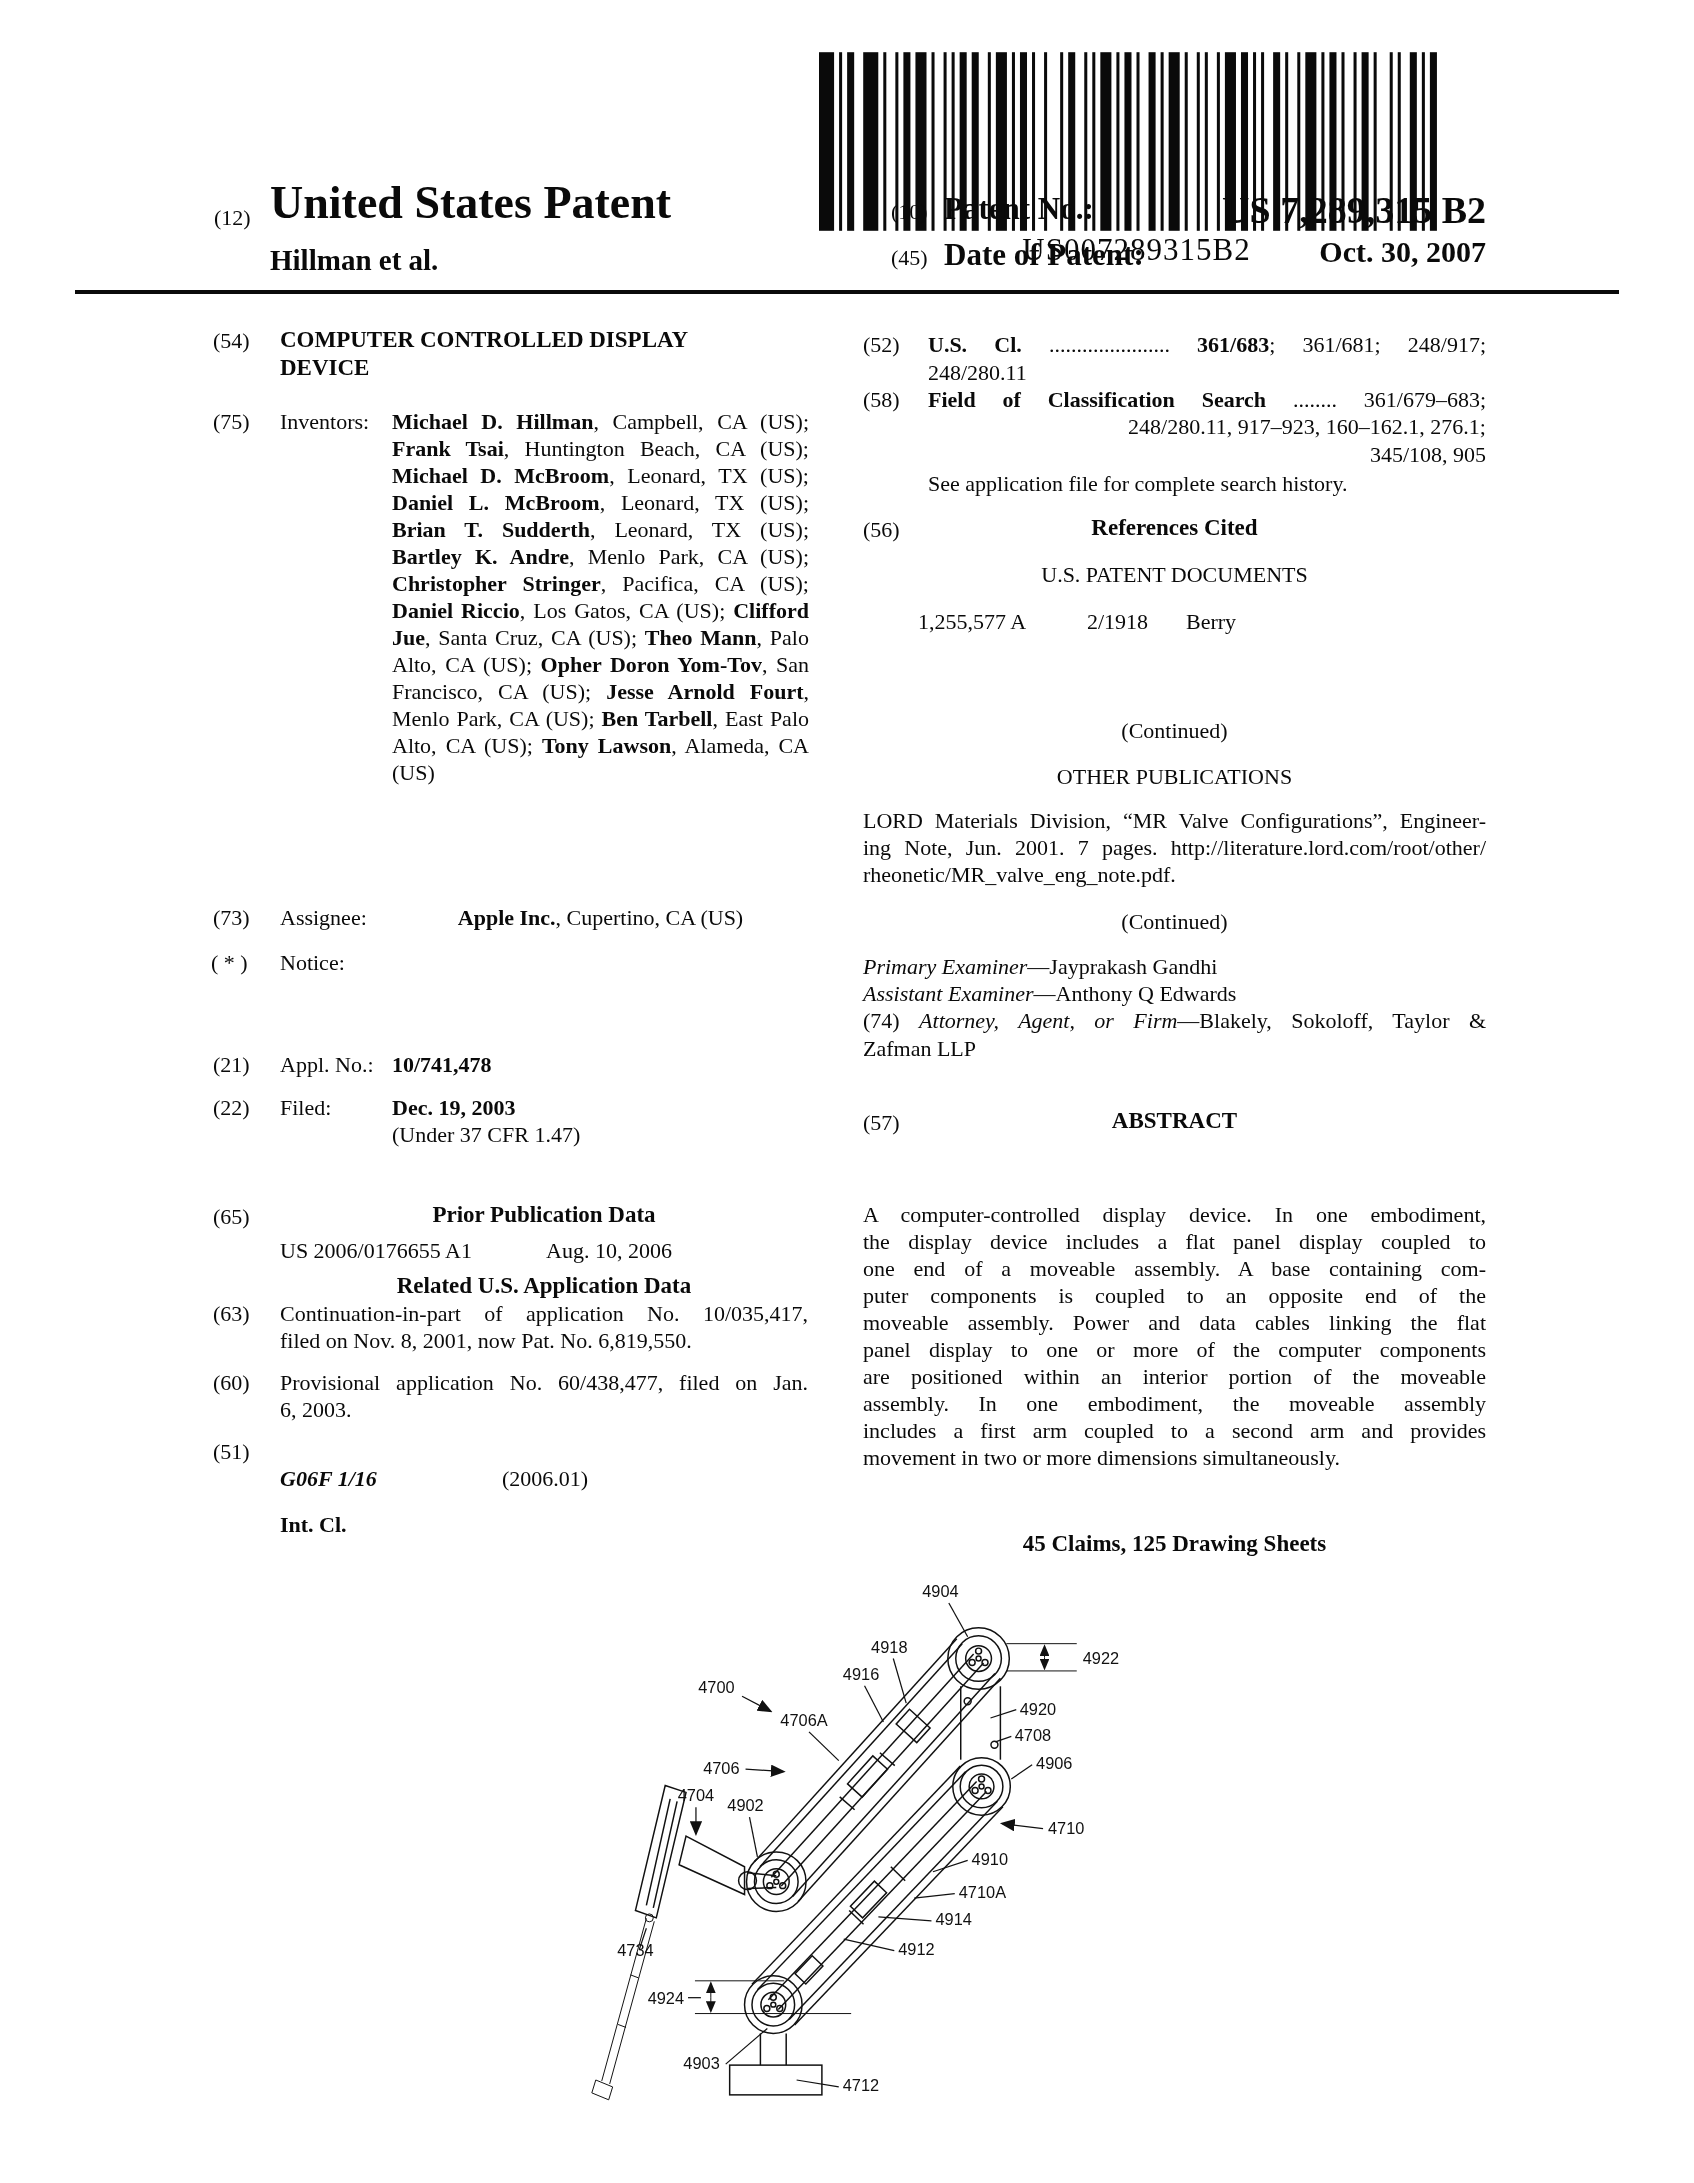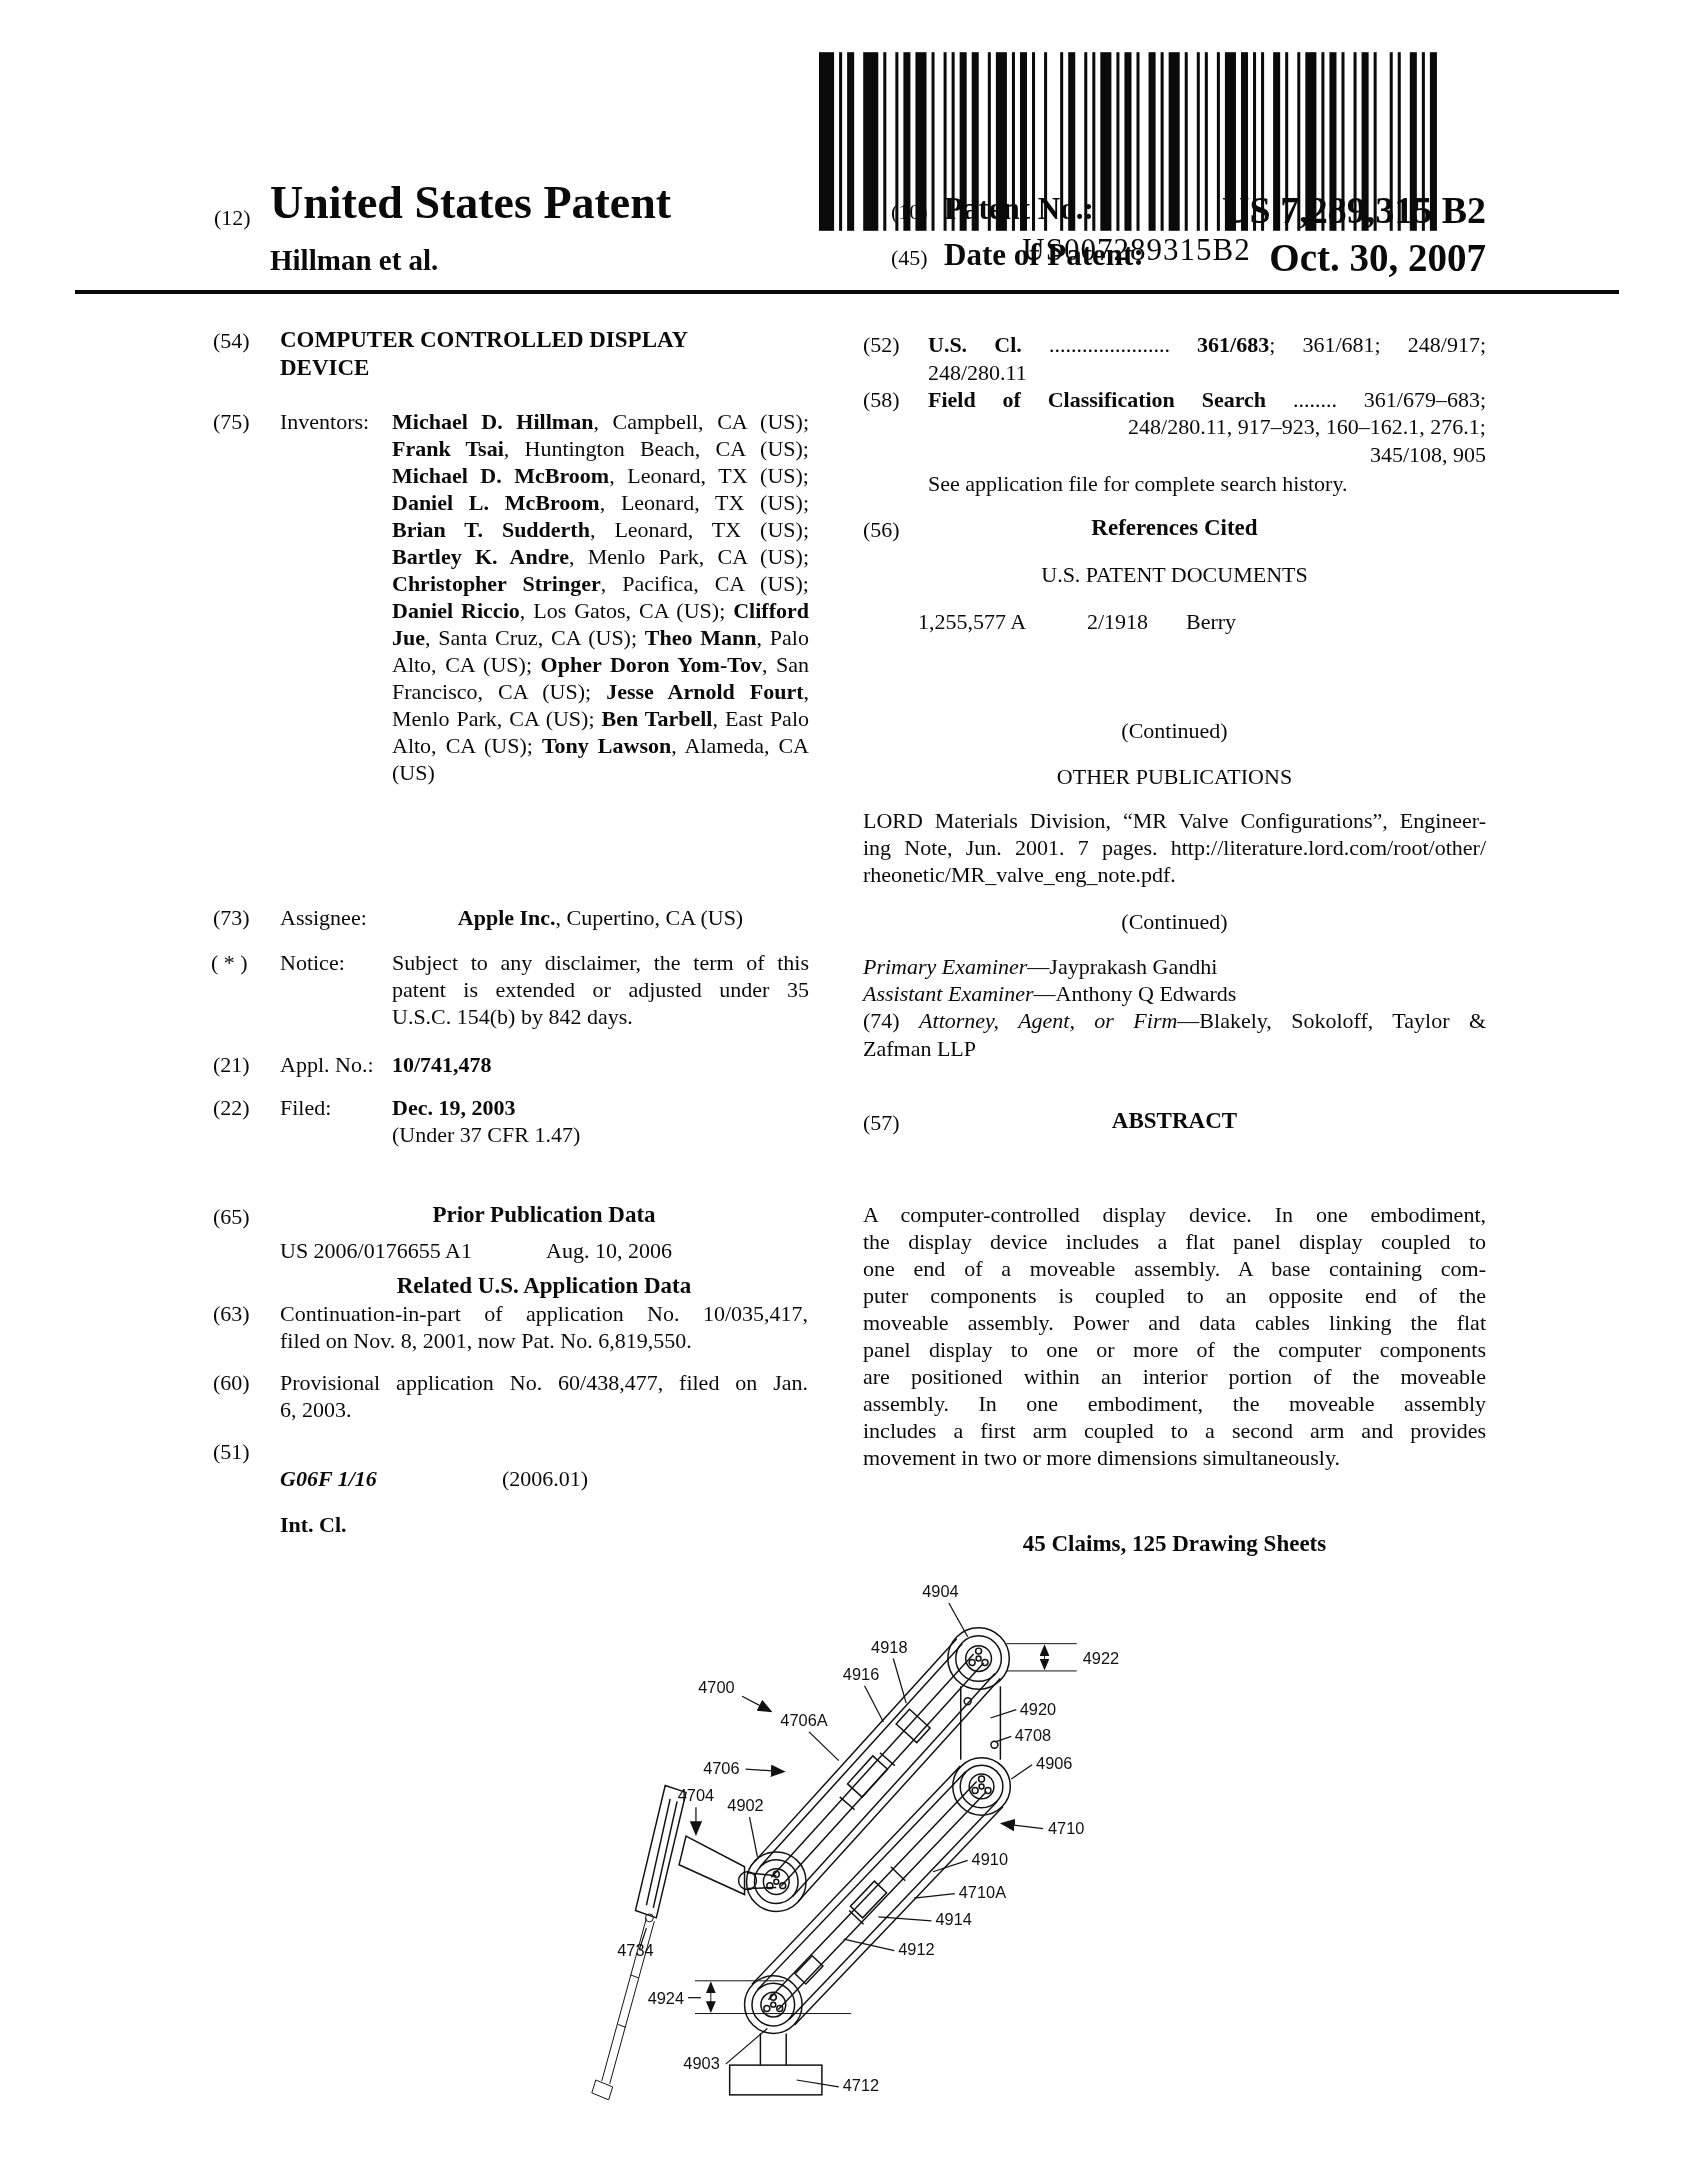--- a/index.html
+++ b/index.html
@@ -91,21 +91,21 @@
   <div class="abs lbl" style="left:214px;top:204px">(12)</div>
   <div class="abs b" style="left:270px;top:179px;font-size:46px;line-height:48px">United States Patent</div>
   <div class="abs b" style="left:270px;top:244px;font-size:29px">Hillman et al.</div>
 
   <div class="abs lbl" style="left:891px;top:198px">(10)</div>
   <div class="abs b" style="left:944px;top:191px;font-size:31px">Patent No.:</div>
   <div class="abs b" style="right:208px;top:188px;font-size:38px">US 7,289,315 B2</div>
 
   <div class="abs lbl" style="left:891px;top:244px">(45)</div>
   <div class="abs b" style="left:944px;top:237px;font-size:31px">Date of Patent:</div>
-  <div class="abs b" style="right:208px;top:235px;font-size:39px">Oct. 30, 2007</div>
+  <div class="abs b" style="right:208px;top:235px;font-size:30px">Oct. 30, 2007</div>
 
   <div class="rule"></div>
 
   <div class="abs lbl" style="left:213px;top:327px">(54)</div>
   <div class="abs heading" style="left:280px;top:326px;line-height:28px">
     <div>COMPUTER CONTROLLED DISPLAY</div>
     <div>DEVICE</div>
   </div>
 
   <div class="abs lbl" style="left:213px;top:408px">(75)</div>
@@ -143,26 +143,20 @@
     </div>
 
   <div class="abs lbl" style="left:213px;top:904px">(73)</div>
   <div class="abs bodytxt" style="left:280px;top:904px">Assignee:</div>
   <div class="abs bodytxt" style="left:392px;top:904px;width:417px">
     <span class="b">Apple Inc.</span><span>, Cupertino, CA (US)</span>
   </div>
 
   <div class="abs lbl" style="left:211px;top:949px">( * )</div>
   <div class="abs bodytxt" style="left:280px;top:949px">Notice:</div>
-  <div class="abs lines endleft" style="left:392px;top:949px;width:417px">
-
-  <div class="ln">Subject to any disclaimer, the term of this</div>
-      <div class="ln">patent is extended or adjusted under 35</div>
-      <div class="ln">U.S.C. 154(b) by 842 days.</div>
-    </div>
 
   <div class="abs lbl" style="left:213px;top:1051px">(21)</div>
   <div class="abs bodytxt" style="left:280px;top:1051px">Appl. No.:</div>
   <div class="abs bodytxt b" style="left:392px;top:1051px">10/741,478</div>
 
   <div class="abs lbl" style="left:213px;top:1094px">(22)</div>
   <div class="abs bodytxt" style="left:280px;top:1094px">Filed:</div>
   <div class="abs bodytxt b" style="left:392px;top:1094px">Dec. 19, 2003</div>
   <div class="abs bodytxt" style="left:392px;top:1121px">(Under 37 CFR 1.47)</div>
 

